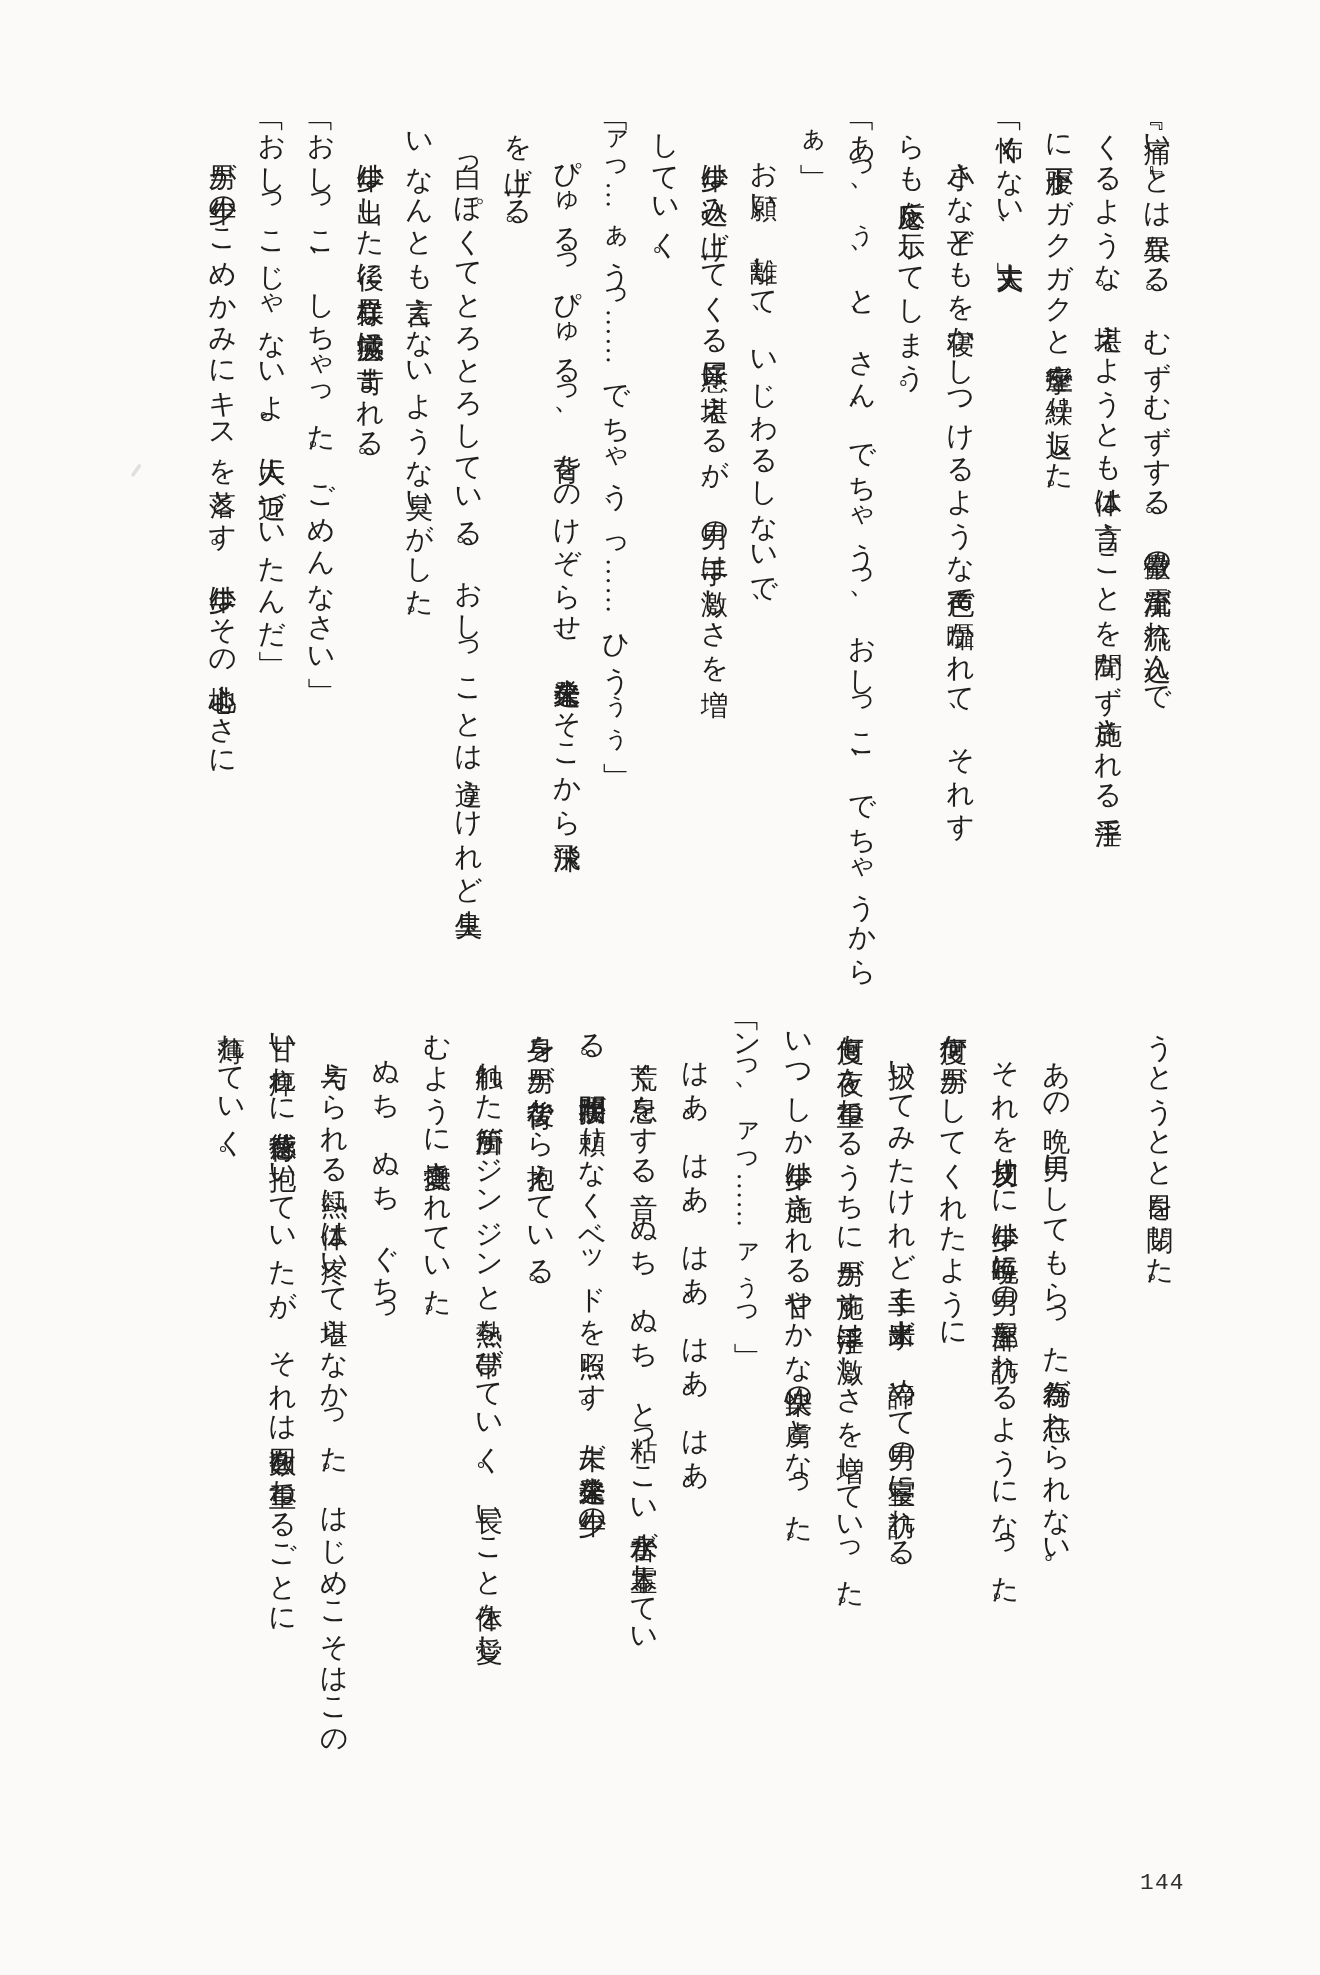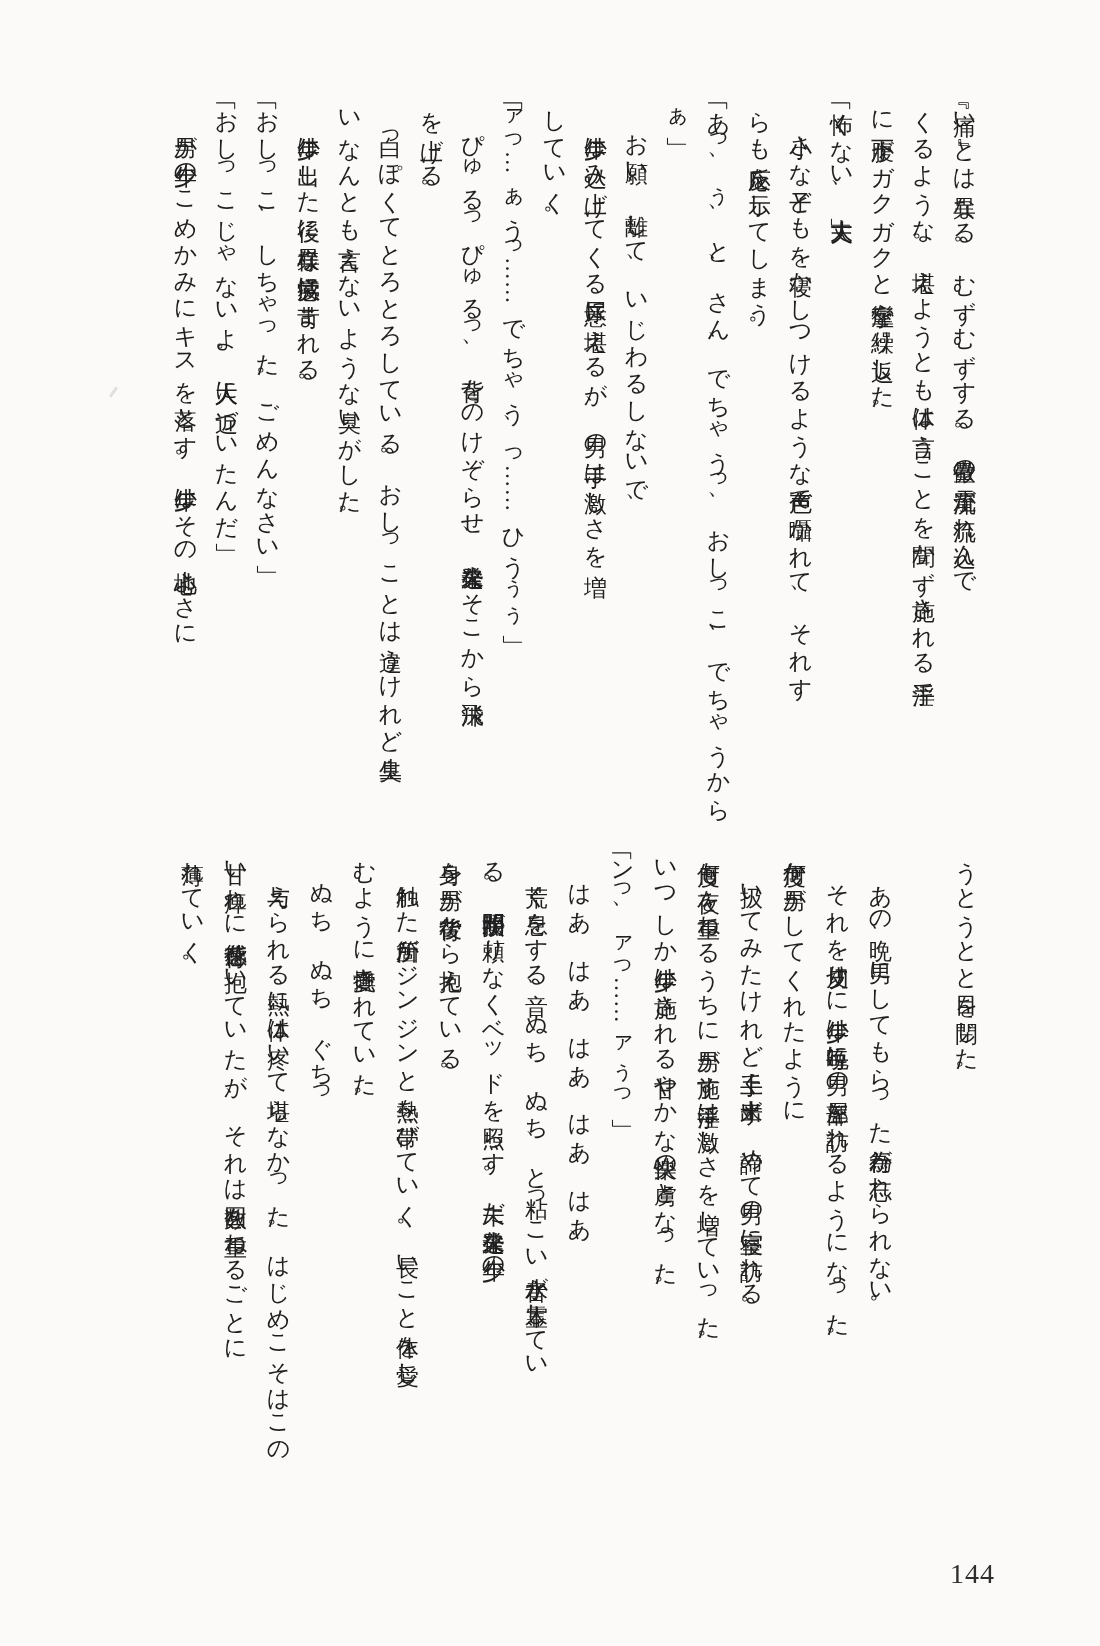--- a/index.html
+++ b/index.html
@@ -41,24 +41,24 @@
     right:112px;
     height:712px;
     font-size:23px;
     line-height:43px;
     letter-spacing:0.35px;
   }
   .pageno{
     position:absolute;
     left:950px;
     top:1558px;
-    font-size:28px;
+    font-size:19px;
     letter-spacing:1px;
     color:var(--pageno);
-    font-family:Liberation Serif, serif;
+    font-family:Liberation Mono, monospace;
   }
   .artifact{
     position:absolute;
     left:112px;
     top:386px;
     width:3px;
     height:12px;
     background:#d9d8d4;
     transform:rotate(35deg);
     border-radius:2px;

